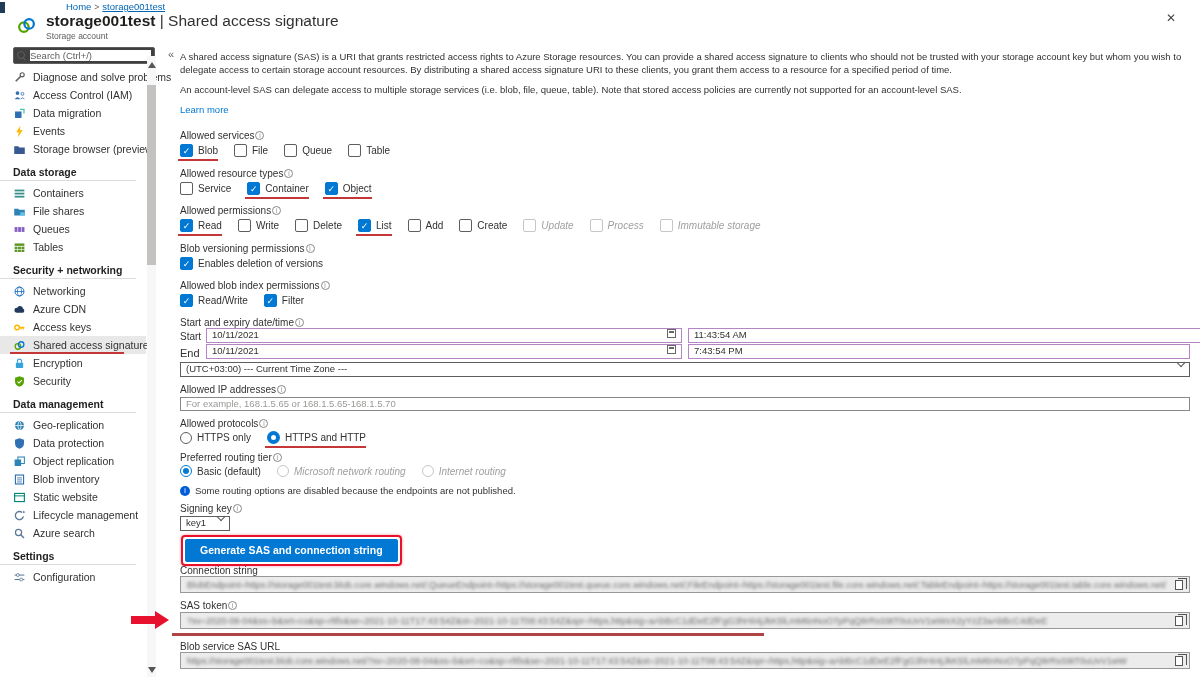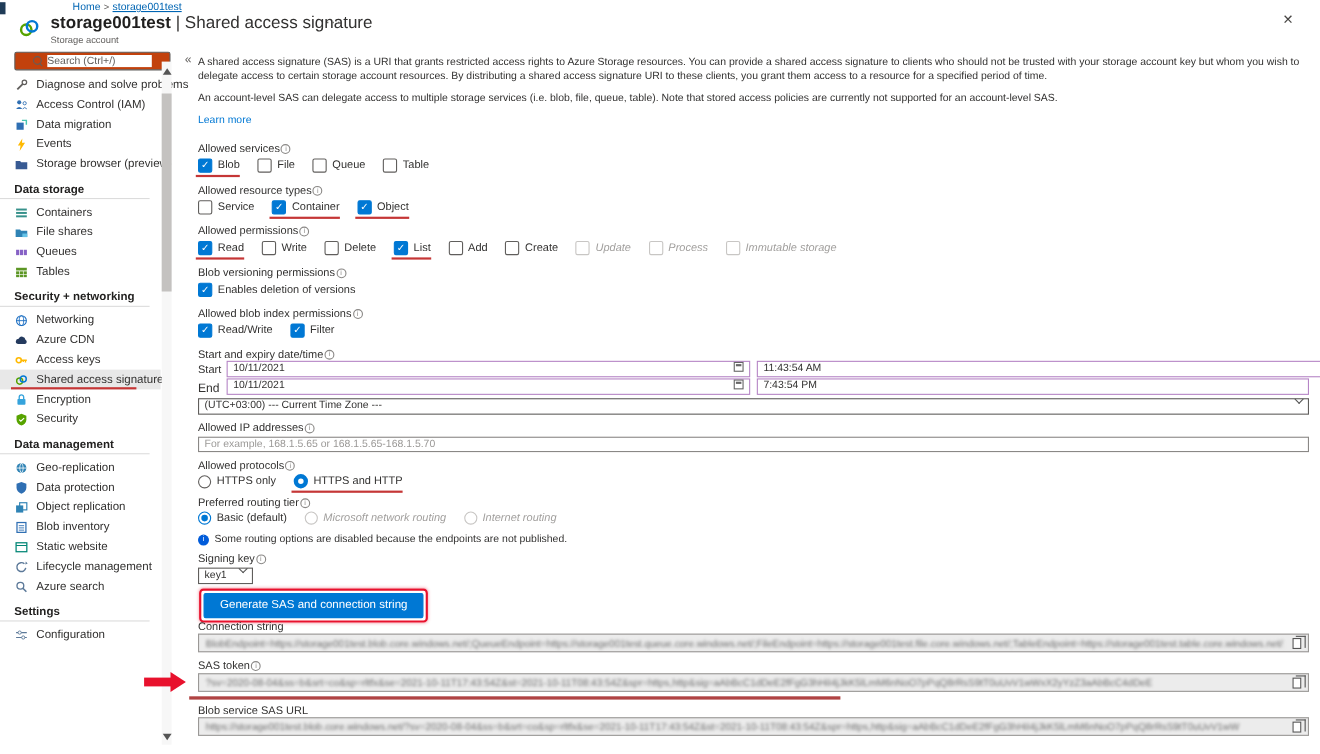--- a/index.html
+++ b/index.html
@@ -18,21 +18,21 @@
   .titlewrap { margin-left:9px; }
   .title { font-size:15.5px; }
   .title b { font-weight:bold; color:#201f1e; }
   .title span.rest { font-weight:400; color:#323130; }
   .subtitle { font-size:8.5px; color:#605e5c; margin-top:1px; }
   .ellipsis { position:absolute; left:296px; top:13px; font-size:12px; color:#605e5c; letter-spacing:1px; cursor:pointer; }
   .close-x { position:absolute; left:1164px; top:9px; font-size:12px; color:#484644; cursor:pointer; padding:2px; }
 
   
   #sidebar { position:absolute; left:0; top:42px; width:168px; bottom:0; background:#fff; }
-  .searchrow { position:absolute; left:13px; top:5px; width:142px; height:17px; border:1px solid #605e5c; border-radius:2px; display:flex; align-items:center; padding:0 16px; background:#c2410c; }
+  .searchrow { position:absolute; left:13px; top:5px; width:142px; height:17px; border:1px solid #605e5c; border-radius:2px; display:flex; align-items:center; padding:0 3px; background:#404040; }
   .mag { position:relative; width:9px; height:9px; margin-right:4px; flex:none; }
   .mag::before { content:""; position:absolute; left:0; top:0; width:6px; height:6px; border:1px solid #605e5c; border-radius:50%; }
   .mag::after { content:""; position:absolute; left:6px; top:6px; width:4px; height:1.4px; background:#605e5c; transform:rotate(45deg); transform-origin:left top; }
   .searchrow input { border:none; outline:none; width:100%; font-size:9.5px; color:#323130; font-family:inherit; }
   .searchrow input::placeholder { color:#605e5c; }
   .collapse { position:absolute; left:168px; top:48px; font-size:11px; color:#605e5c; cursor:pointer; }
   #sblist { position:absolute; left:0; top:26px; width:146px; }
   .sit { position:relative; height:18px; display:flex; align-items:center; padding-left:13px; cursor:pointer; font-size:10.5px; color:#323130; }
   .sit.sel { background:#e8e8e8; }
   .si { width:13px; height:13px; flex:none; margin-right:7px; }
@@ -68,21 +68,21 @@
   .rd.sel::after { content:""; position:absolute; left:2px; top:2px; width:6px; height:6px; border-radius:50%; background:#0078d4; }
   .rd.dis { border-color:#c8c6c4; }
   .field { border:1px solid #8a8886; background:#fff; font-size:9.5px; display:flex; align-items:flex-start; padding:0 5px; position:absolute; }
   .field.purple { border-color:#b685c6; }
   .phtext { color:#9b9997; }
   .calic { position:relative; width:9px; height:9px; border:1px solid #666; margin-left:auto; flex:none; }
   .calic::before { content:""; position:absolute; left:1px; top:1px; right:1px; height:1.5px; background:#666; }
   .chev { width:6px; height:6px; border-right:1.4px solid #555; border-bottom:1.4px solid #555; transform:rotate(45deg); margin-left:auto; margin-top:-3px; flex:none; }
   .noteic { display:inline-block; width:10px; height:10px; background:#015cda; border-radius:50%; color:#fff; font-size:7px; line-height:10px; text-align:center; font-style:normal; flex:none; }
   .noteic::before { content:"i"; }
-  .gbtn { position:relative; display:inline-block; background:#0078d4; color:#fff; font-size:10.5px; font-weight:normal; padding:4px 14px 5px; border:1px solid #0078d4; border-radius:2px; cursor:pointer; font-family:inherit; }
+  .gbtn { position:relative; display:inline-block; background:#0078d4; color:#fff; font-size:10.5px; font-weight:bold; padding:4px 14px 5px; border:1px solid #0078d4; border-radius:2px; cursor:pointer; font-family:inherit; }
   .annbox { position:absolute; left:-4px; top:-4px; right:-4px; bottom:-4px; border:2px solid #e8112d; border-radius:4px; box-shadow:0 0 3px rgba(232,17,45,.45); }
   .outfield { position:absolute; height:17px; background:#ececec; border:1px solid #9a9896; display:flex; align-items:center; padding:0 22px 0 6px; overflow:hidden; }
   .blurtxt { font-size:9px; color:#6d6d6d; white-space:nowrap; filter:blur(1.5px); overflow:hidden; }
   .copy { position:absolute; right:6px; top:3px; width:8px; height:10px; border:1px solid #555; background:#fff; cursor:pointer; }
   .copy::before { content:""; position:absolute; left:1.5px; top:-3.5px; width:8px; height:10px; border:1px solid #555; border-bottom:none; border-left:none; background:transparent; }
   .ann-underline-long { position:absolute; height:2.5px; background:#b04343; }
   .annarrow-shaft { position:absolute; background:#e8112d; }
   .annarrow-head { position:absolute; width:0; height:0; border-top:9px solid transparent; border-bottom:9px solid transparent; border-left:14px solid #e8112d; }
 </style>
 </head>

